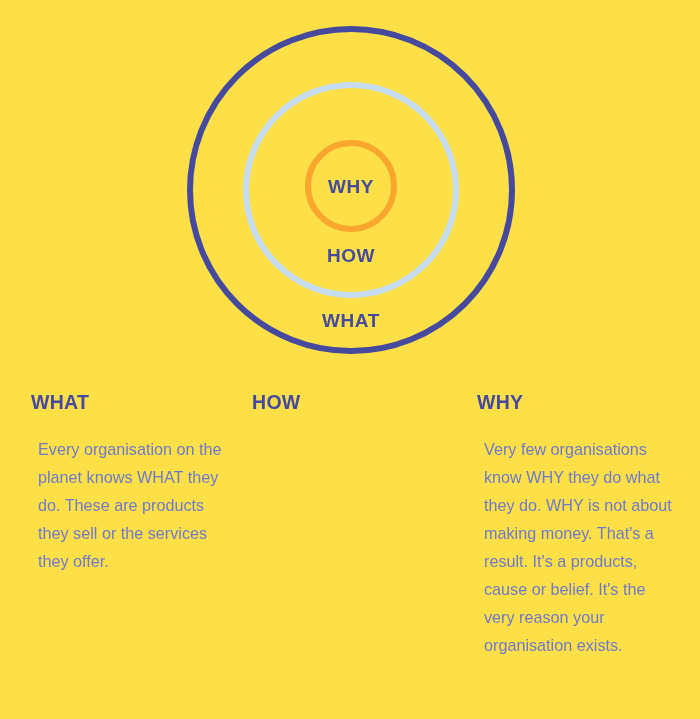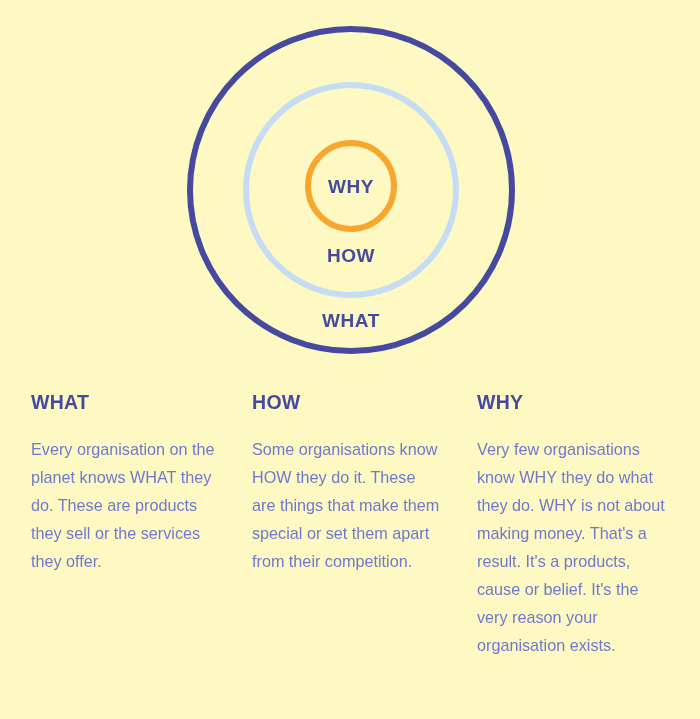--- a/index.html
+++ b/index.html
@@ -10,21 +10,21 @@
     width: 700px;
     height: 719px;
     background: #ffffff;
     font-family: "Liberation Sans", sans-serif;
     overflow: hidden;
   }
   #page {
     position: relative;
     width: 700px;
     height: 719px;
-    background: #fef9c3;
+    background: #fde047;
   }
 
   
   #golden-circle {
     position: absolute;
     left: 0;
     top: 0;
     width: 700px;
     height: 376px;
   }
@@ -64,21 +64,21 @@
     letter-spacing: 0.3px;
     color: #4549a0;
     margin: 0 0 22px 0;
     line-height: 1.1;
   }
   .col-body {
     font-family: "Liberation Sans", sans-serif;
     font-size: 16.2px;
     line-height: 28px;
     color: #6f79cc;
-    margin: 0;
+    margin: 7px;
     max-width: 190px;
   }
   .col-3 .col-body { max-width: 196px; }
 </style>
 </head>
 <body>
 
 <div id="page">
 
   <div id="golden-circle">
@@ -98,21 +98,20 @@
 
   <div id="columns">
 
     <div class="column col-1">
       <h3 class="col-heading">WHAT</h3>
       <p class="col-body">Every organisation on the planet knows WHAT they do. These are products they sell or the services they offer.</p>
     </div>
 
     <div class="column col-2">
       <h3 class="col-heading">HOW</h3>
-      <p class="col-body">Some organisations know HOW they do it. These are things that make them special or set them apart from their competition.</p>
     </div>
 
     <div class="column col-3">
       <h3 class="col-heading">WHY</h3>
       <p class="col-body">Very few organisations know WHY they do what they do. WHY is not about making money. That's a result. It's a products, cause or belief. It's the very reason your organisation exists.</p>
     </div>
 
   </div>
 
 </div>

